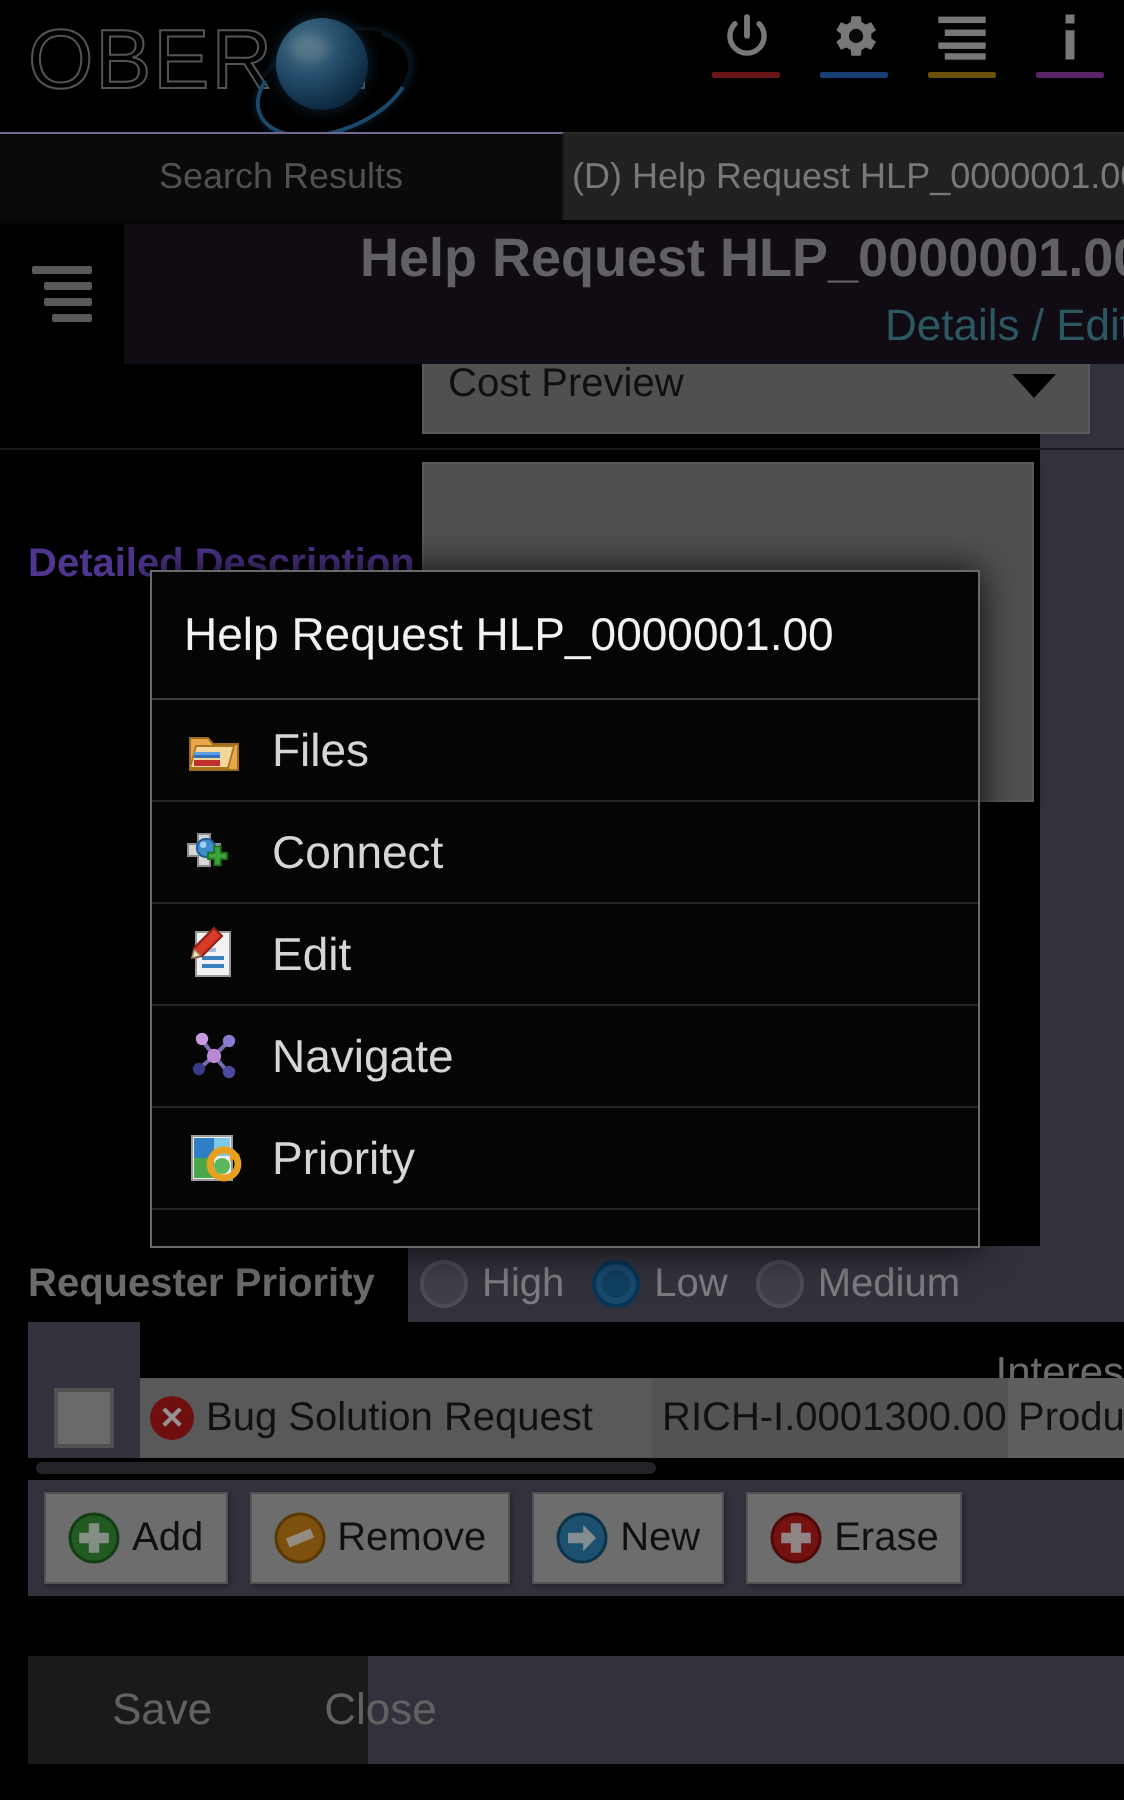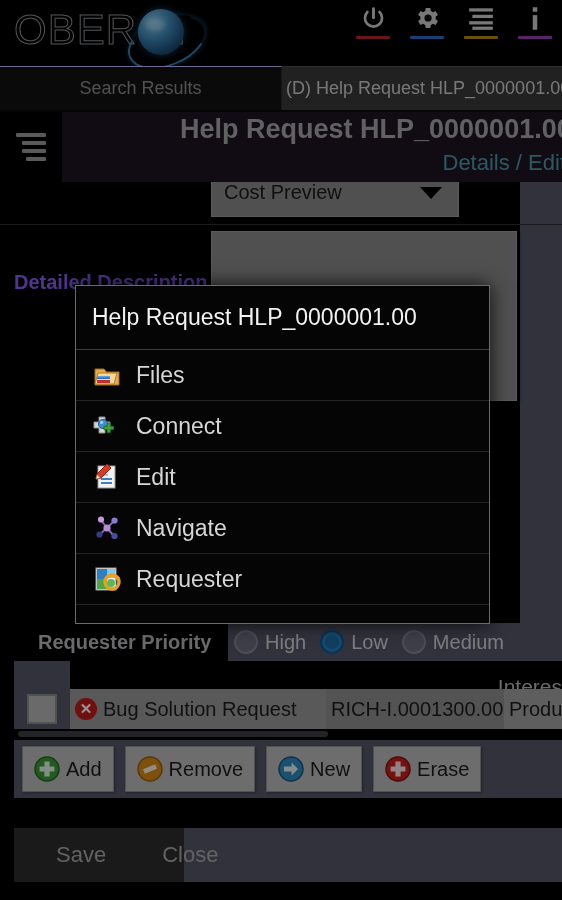--- a/index.html
+++ b/index.html
@@ -198,21 +198,21 @@
   }
   .row-cost {
     position: absolute;
     left: 0; top: 0;
     width: 520px; height: 42px;
     background: #000;
   }
   .cost-select {
     position: absolute;
     left: 211px; top: -13px;
-    width: 248px; height: 48px;
+    width: 334px; height: 48px;
     background: #8b8b8b;
     border: 1px solid #9b9b9b;
     border-top: none;
     box-sizing: border-box;
     display: flex;
     align-items: center;
     cursor: pointer;
     gap: 32px;
   }
   .cost-select .lbl {
@@ -267,21 +267,20 @@
     align-items: center;
   }
   .priority-label {
     width: 204px;
     font-size: 20px;
     font-weight: bold;
     color: #b9b9be;
     padding-left: 14px;
     box-sizing: border-box;
     white-space: nowrap;
-    margin-left: 24px;
   }
   .radio-group {
     flex: 1;
     height: 38px;
     background: #56566a;
     display: flex;
     align-items: center;
     padding-left: 6px;
   }
   .radio-item {
@@ -751,17 +750,17 @@
       <svg width="30" height="30" viewBox="0 0 30 30">
         <rect x="4" y="4" width="20" height="22" fill="#f0f0f0" stroke="#9a9a9a" stroke-width="1"></rect>
         <path d="M5 5h10v10H5z" fill="#2f7fc4"></path>
         <path d="M5 15h10v10H5z" fill="#4aa84a"></path>
         <path d="M15 5h8v9h-8z" fill="#7ec8e8"></path>
         <circle cx="20" cy="18" r="7" fill="none" stroke="#e8a020" stroke-width="3.4"></circle>
         <path d="M23 10l5 3.5-5 3.5z" fill="#e8a020"></path>
         <circle cx="19" cy="19" r="4" fill="#5ab85a"></circle>
       </svg>
     </span>
-    <span class="dlg-lbl">Requester</span>
+    <span class="dlg-lbl">Priority</span>
   </div>
 
   <div class="dlg-pad"></div>
 </div>
 
 </body></html>

